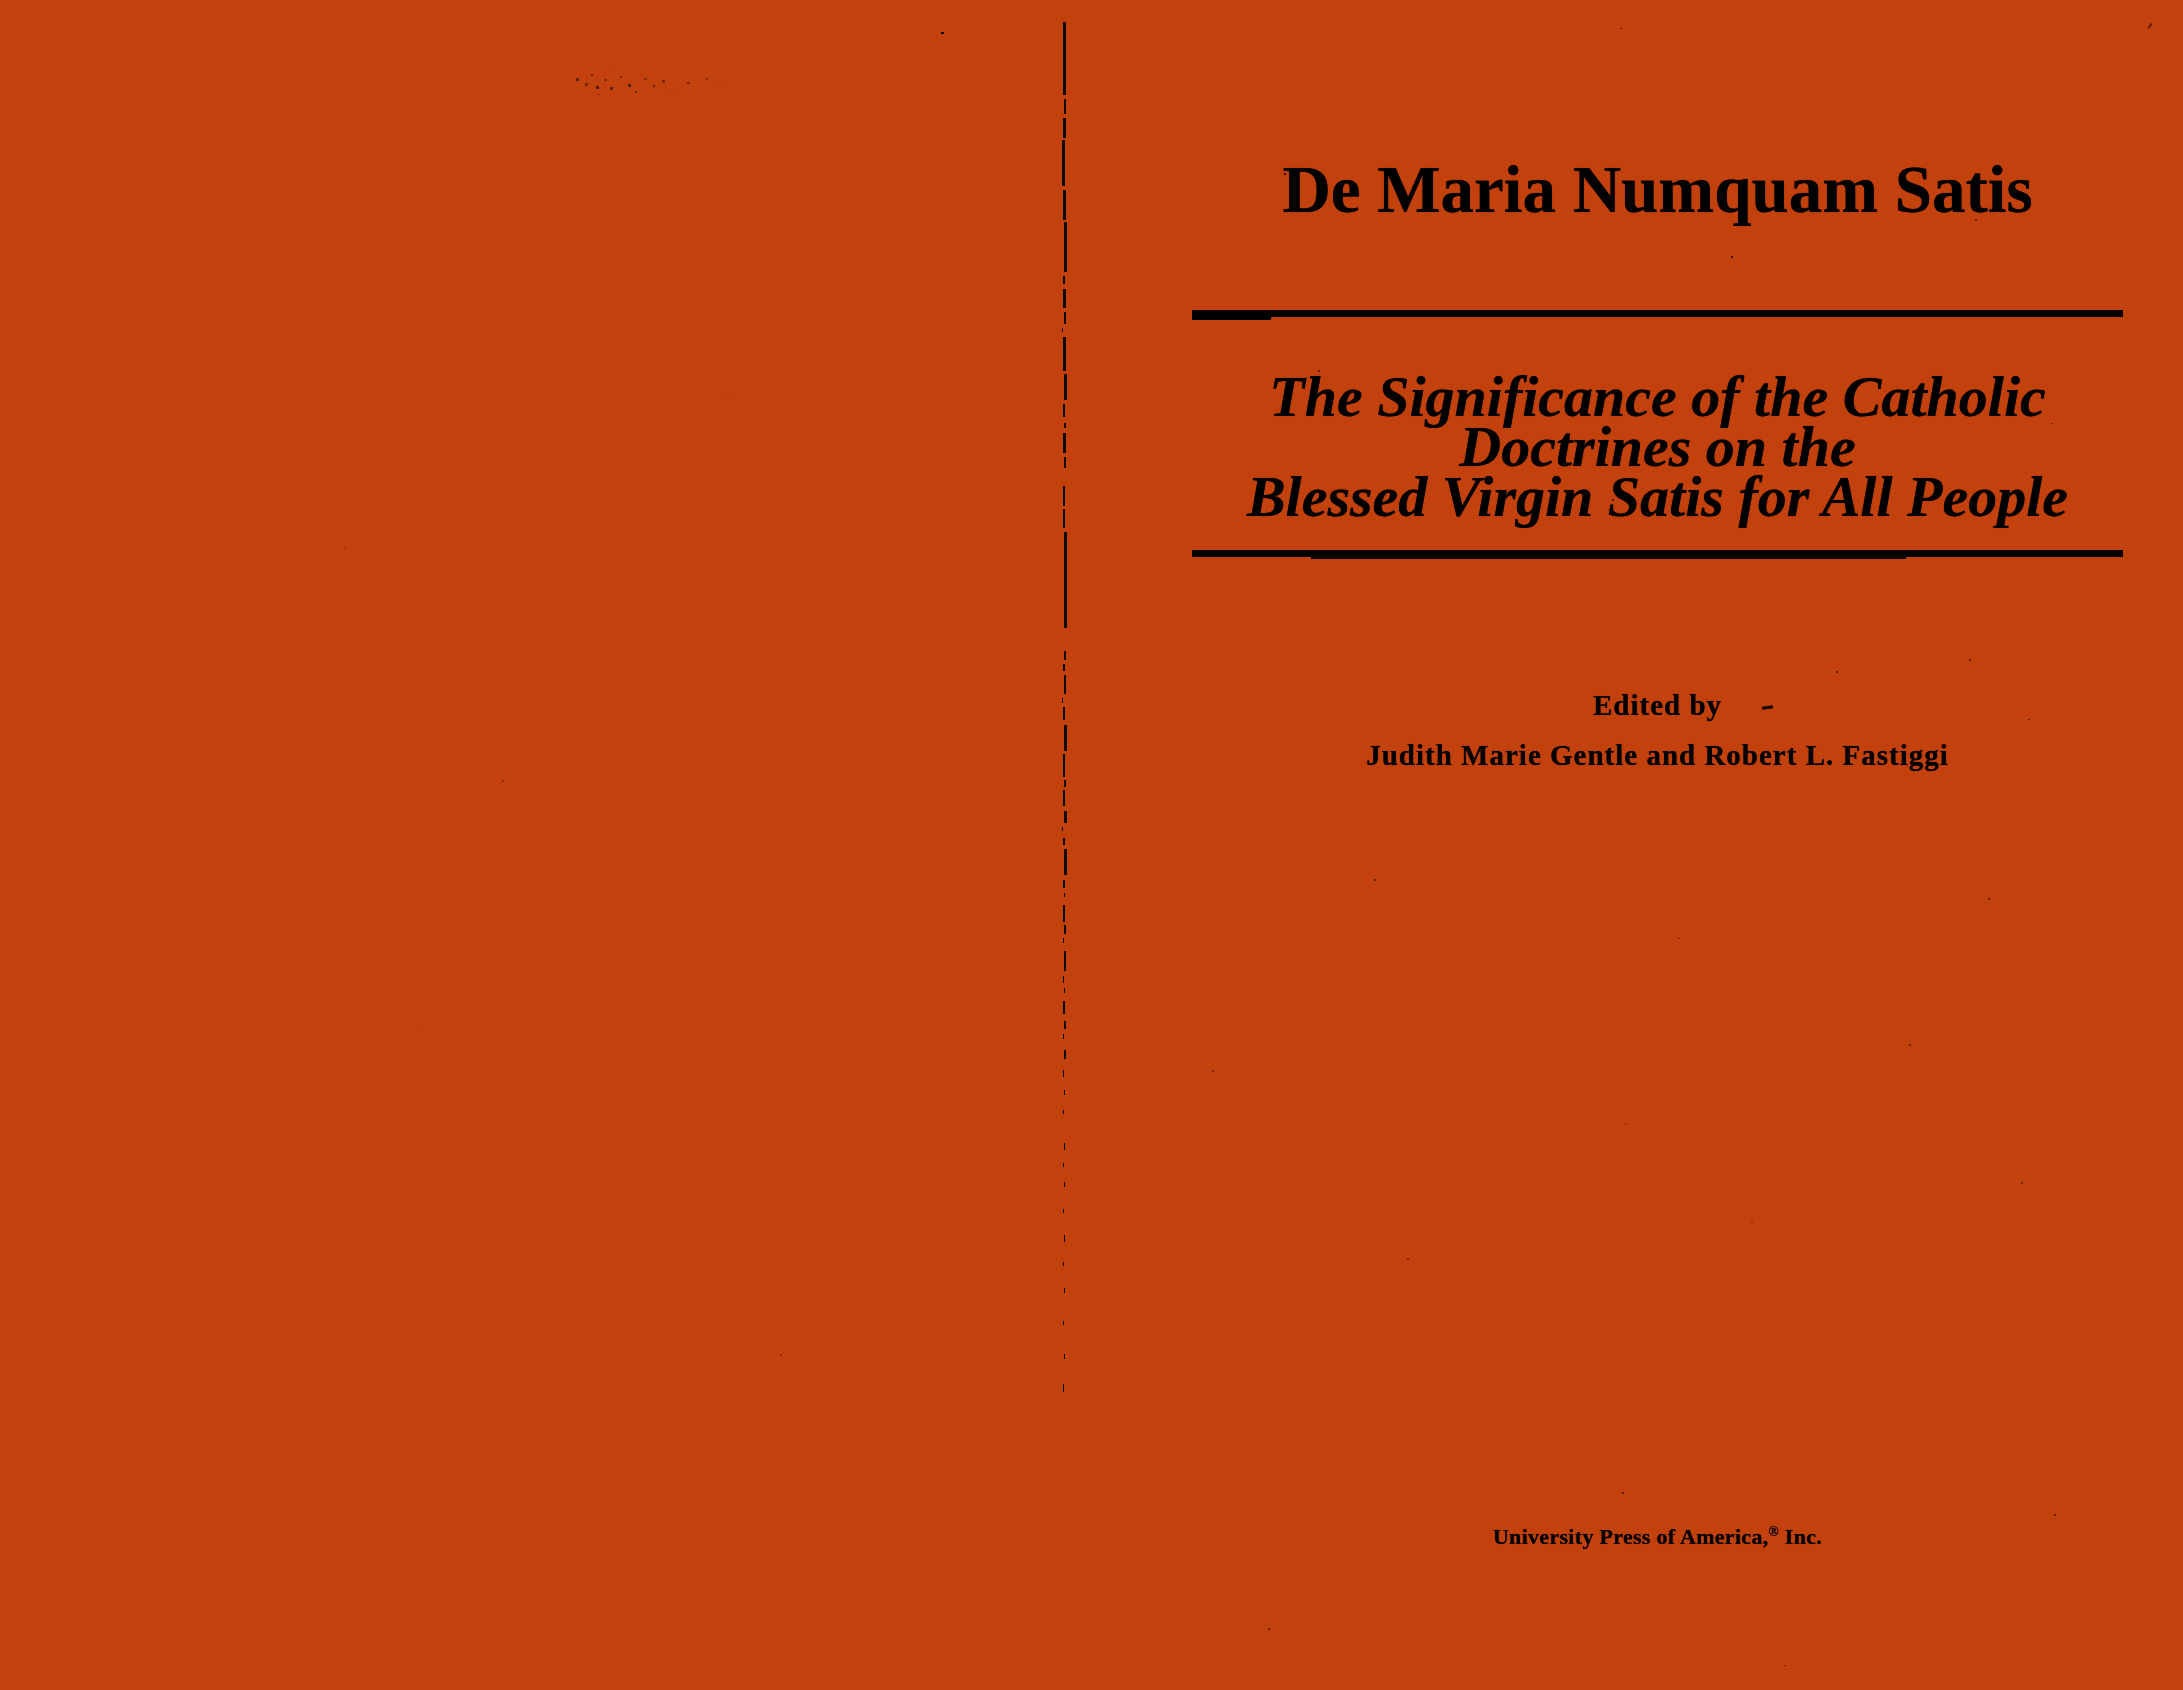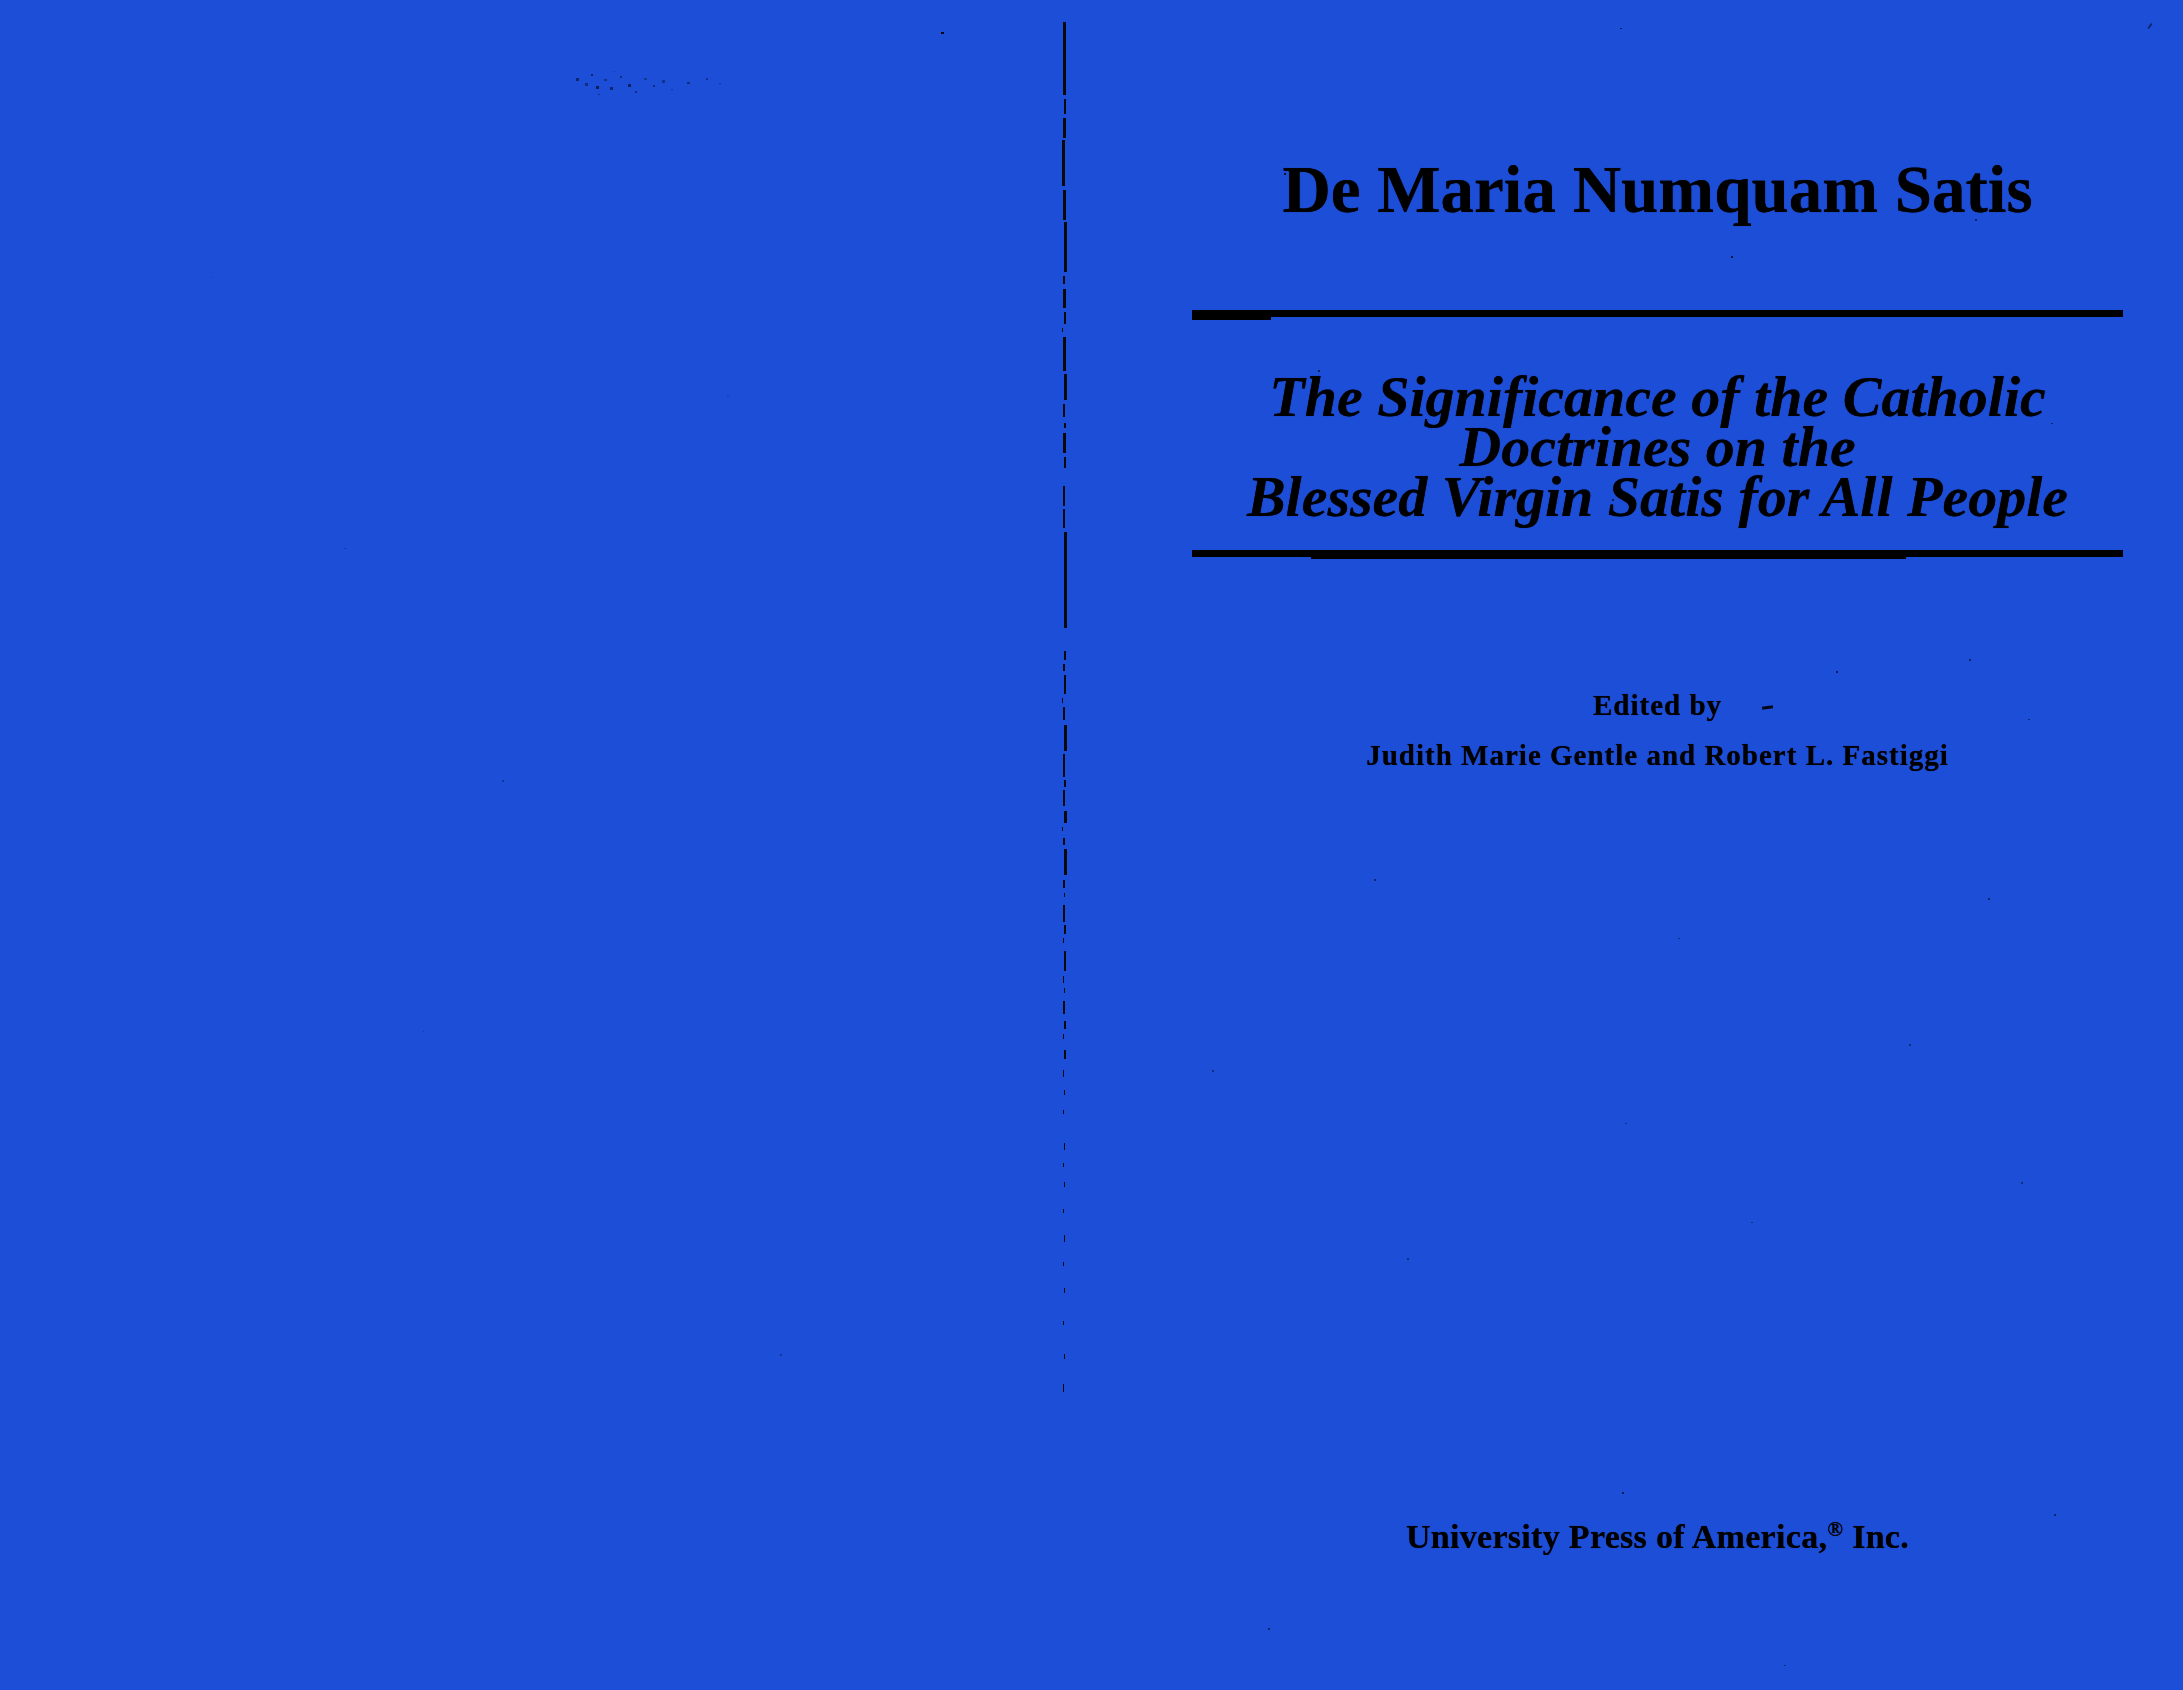--- a/index.html
+++ b/index.html
@@ -4,21 +4,21 @@
 <style>
   html, body {
     margin: 0;
     padding: 0;
     background: #ffffff;
   }
   #scan {
     position: relative;
     width: 2183px;
     height: 1690px;
-    background: #1d4ed8;
+    background: #c2410c;
     overflow: hidden;
     font-family: "Liberation Serif", "DejaVu Serif", serif;
     color: #000000;
   }
   .abs { position: absolute; }
 
   
   #right-col {
     position: absolute;
     left: 1192px;
@@ -75,21 +75,21 @@
     font-size: 29px;
     line-height: 50px;
     font-weight: bold;
     letter-spacing: 1px;
     text-shadow: 0 0 0.7px rgba(0,0,0,0.8);
     white-space: nowrap;
   }
 
   #publisher-block {
     top: 1514px;
-    font-size: 34px;
+    font-size: 22px;
     line-height: 45px;
     font-weight: bold;
     letter-spacing: 0.3px;
     text-shadow: 0 0 0.7px rgba(0,0,0,0.8);
     white-space: nowrap;
   }
   #publisher-block sup {
     font-size: 0.62em;
     vertical-align: super;
     line-height: 0;

